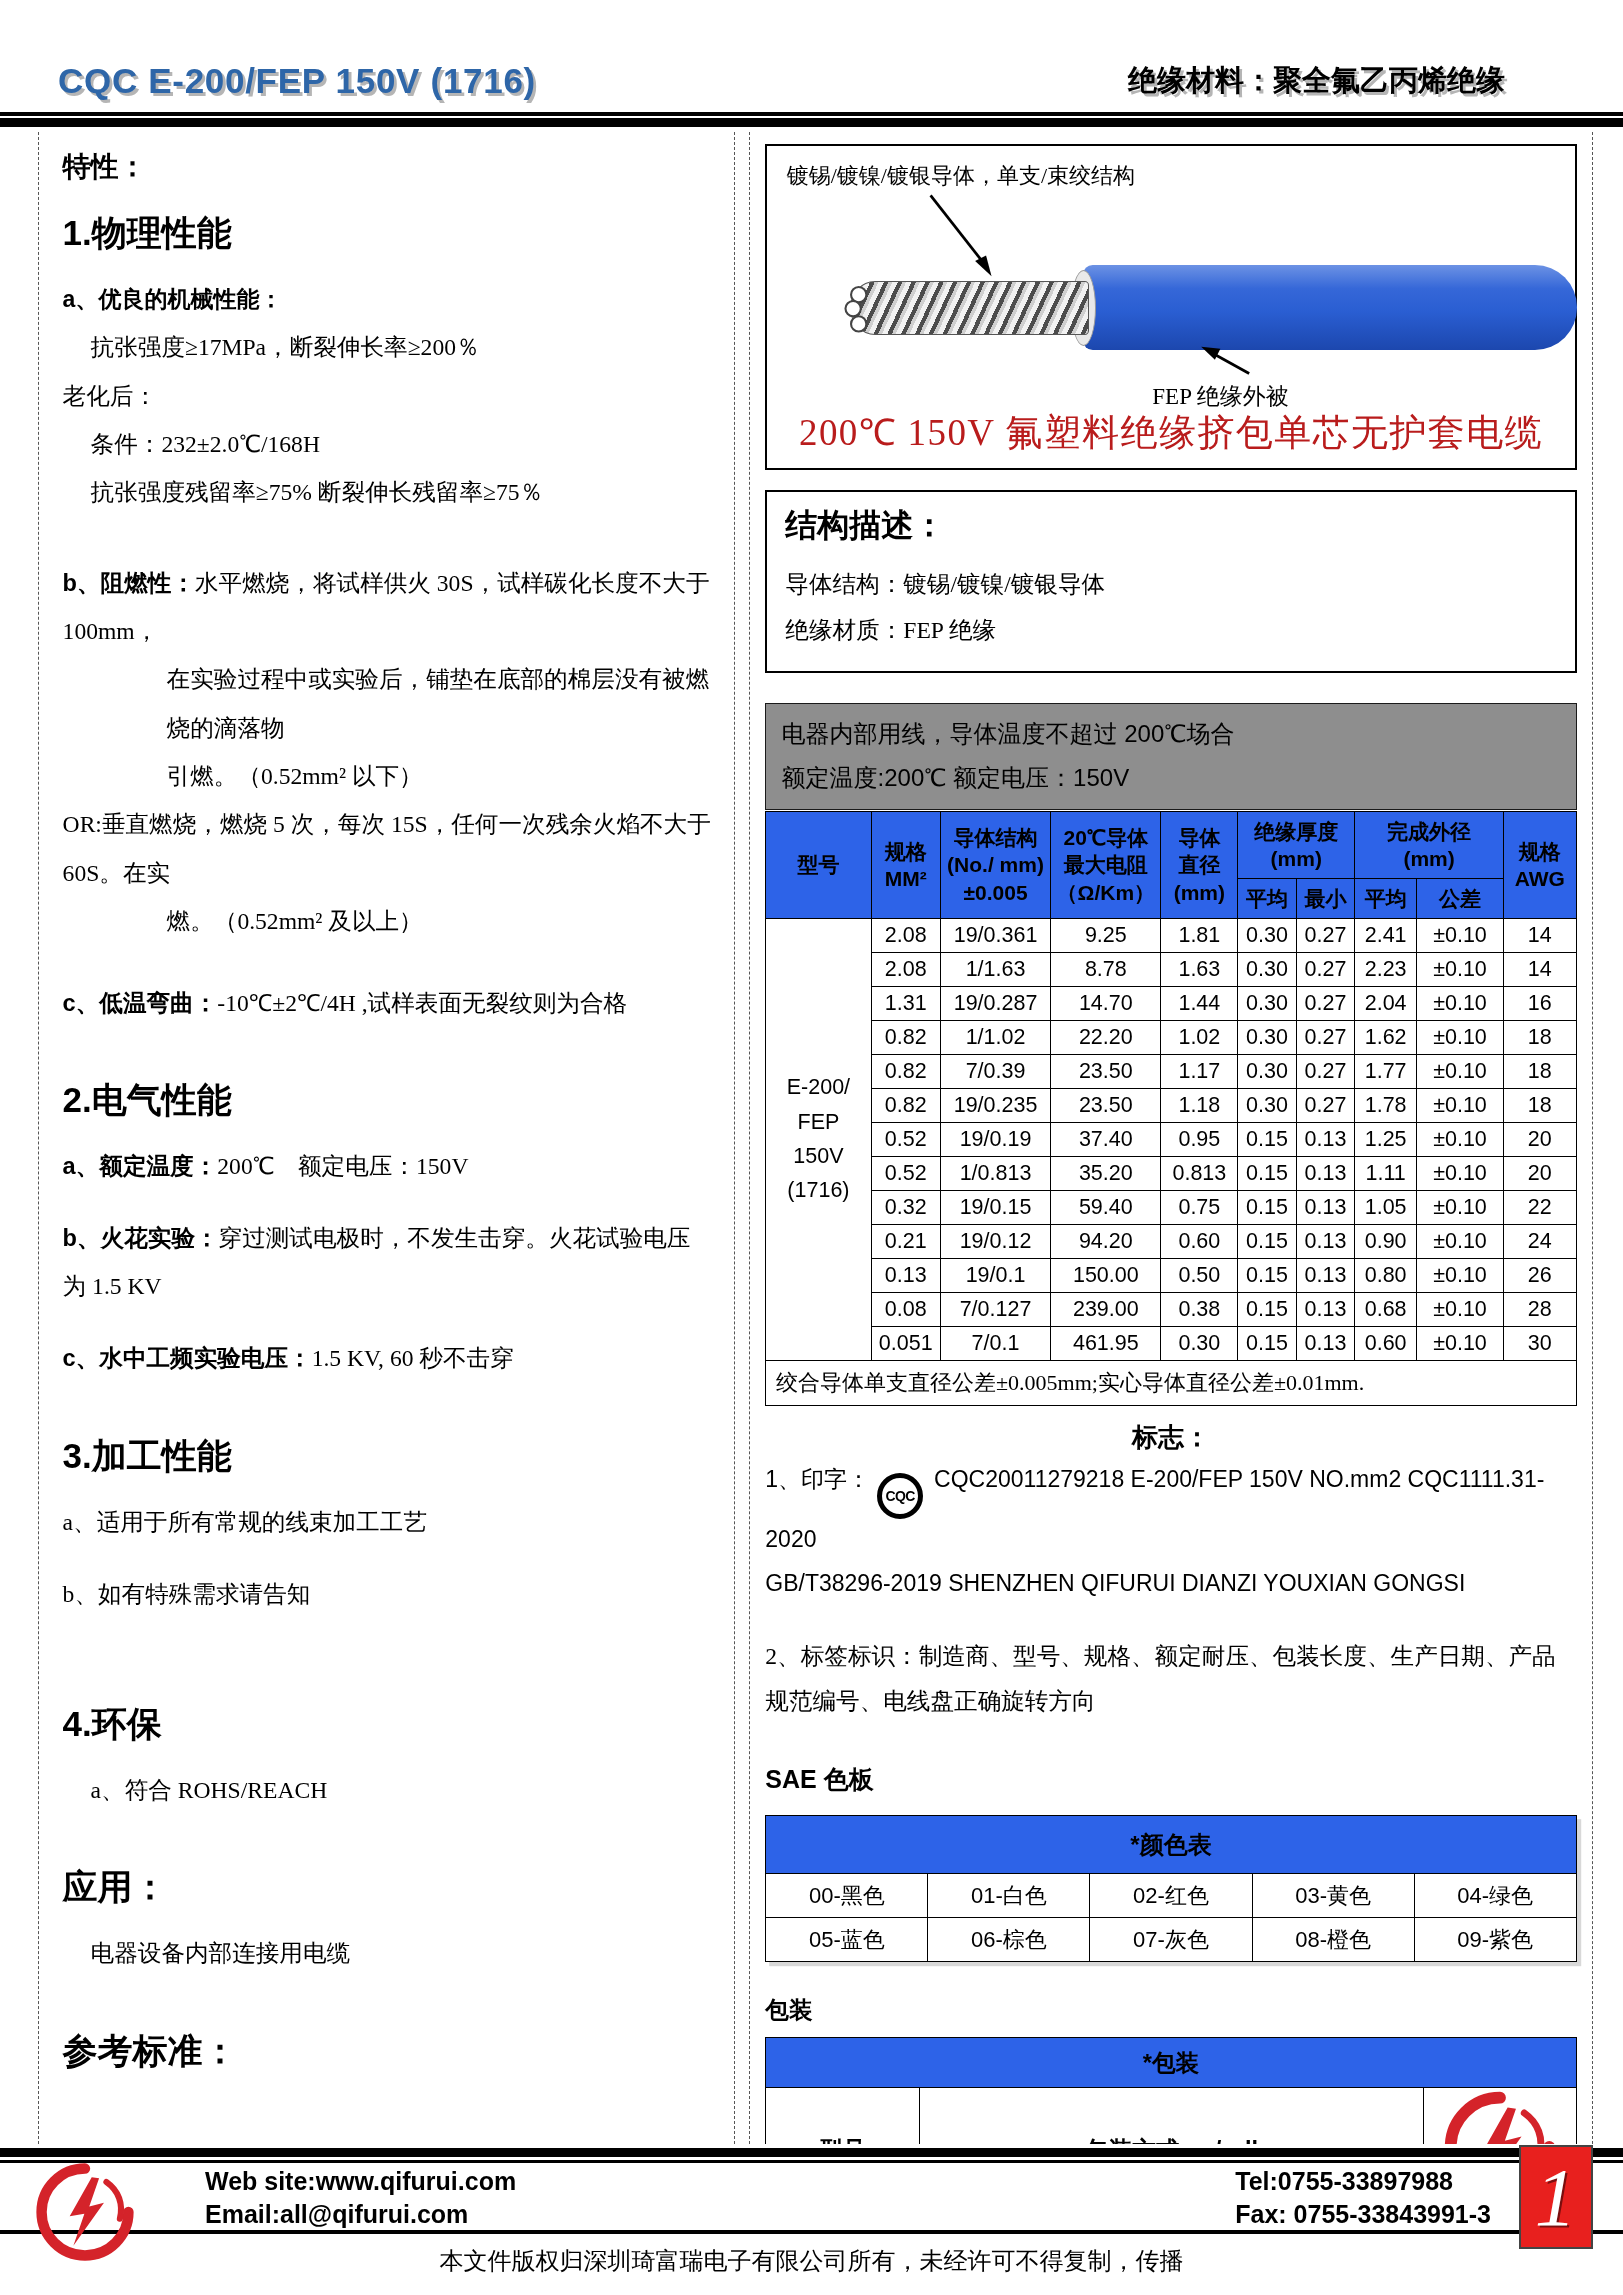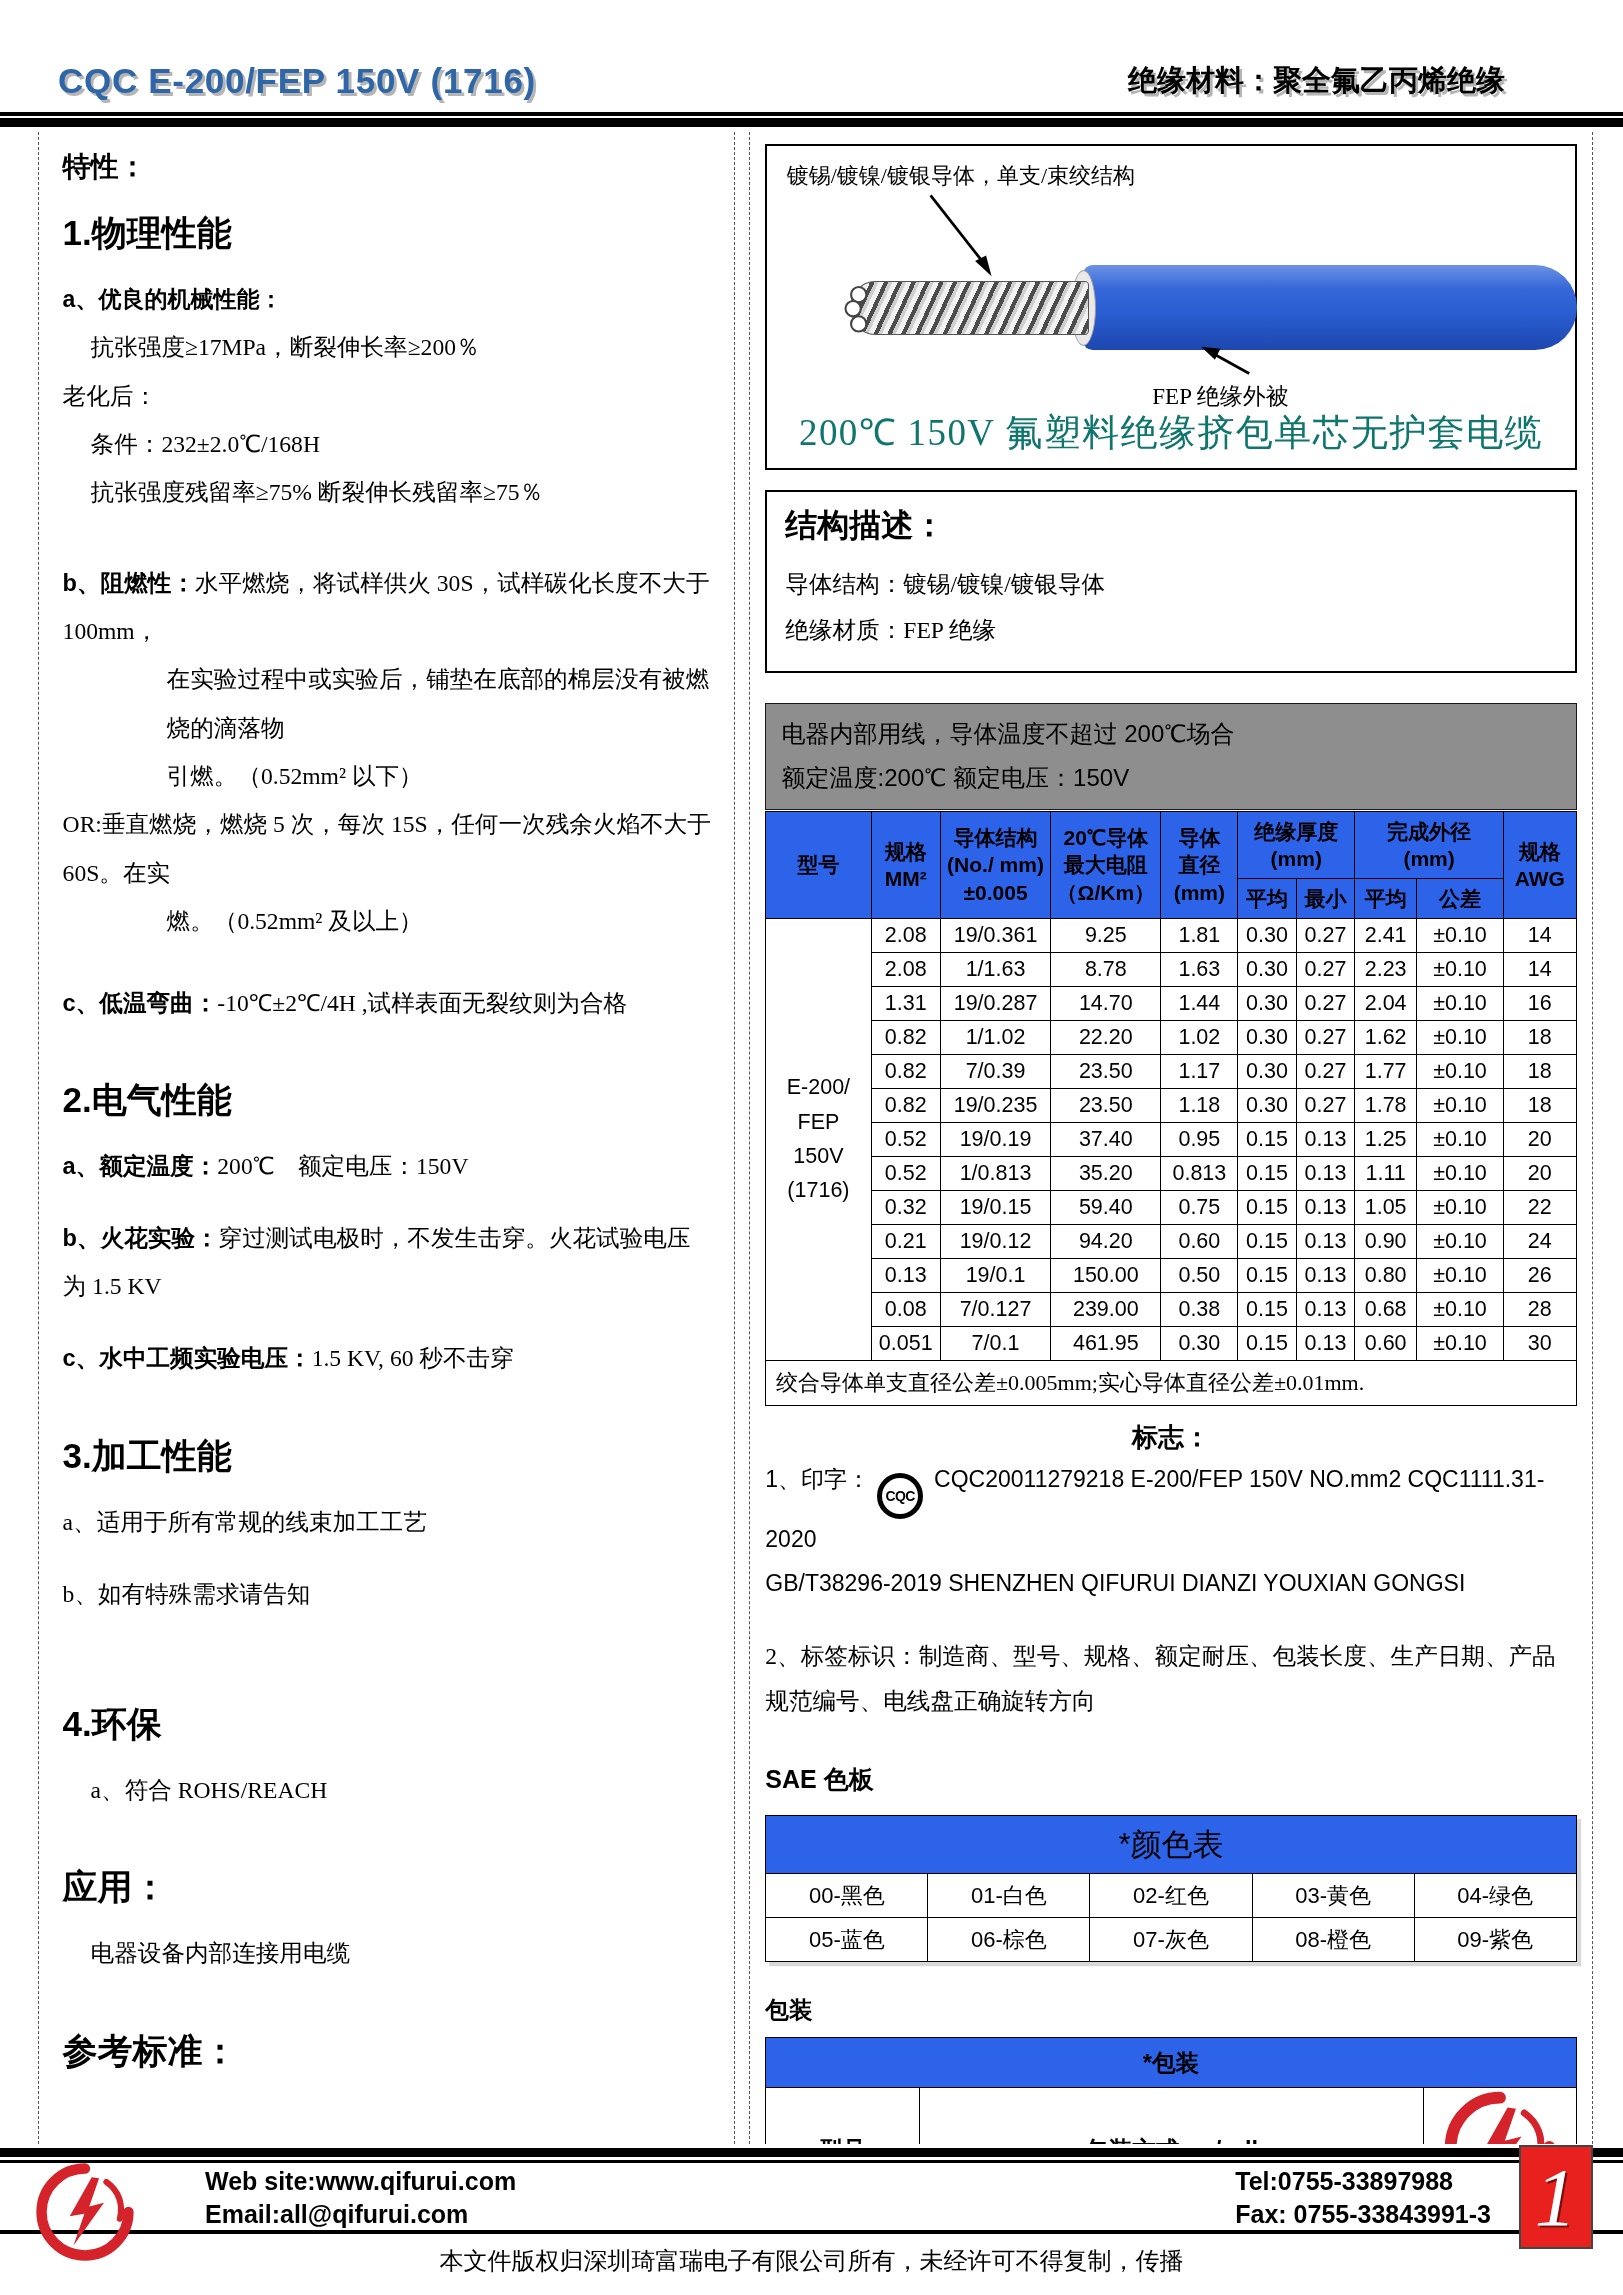--- a/index.html
+++ b/index.html
@@ -42,21 +42,21 @@
       background:linear-gradient(180deg,#6c92e4 0%,#3567d8 28%,#2a5ed2 55%,#1c47ae 100%);
       border-radius:9.7px 42px 42px 9.7px / 9.7px 42px 42px 9.7px; }
   .cable-face { position:absolute; left:304px; top:124px; width:25px; height:76px;
       background:#e9e9e9; border:1.4px solid #9a9a9a; border-radius:50%; }
   .conductor { position:absolute; left:83px; top:135px; width:239px; height:54px;
       background:repeating-linear-gradient(115deg,#f2f2f2 0 4.9px,#4c4c4c 4.9px 9px,#cfcfcf 9px 12.5px);
       border:0.7px solid #555; border-radius:25px 4.2px 4.2px 25px / 27px 4.2px 4.2px 27px; }
   .strand-tip { position:absolute; left:75px; top:136px; }
   .fep-label { position:absolute; left:385px; top:235px; font-family:"Liberation Serif",serif; font-size:23px; }
   .fig-caption { position:absolute; left:0; right:0; bottom:9.7px; text-align:center;
-      color:#0f766e; font-size:37px; font-family:"Liberation Serif",serif; letter-spacing:1.4px; }
+      color:#b91c1c; font-size:37px; font-family:"Liberation Serif",serif; letter-spacing:1.4px; }
   .arrows { position:absolute; inset:0; width:100%; height:100%; }
   .struct-box { border:2.1px solid #000; margin-top:19.4px; padding:12.5px 18px 18px 18px; }
   .struct-box .h { font-size:32px; font-weight:bold; margin-bottom:12.5px; }
   .struct-line { font-family:"Liberation Serif",serif; font-size:23.6px; line-height:1.95; }
   .gray-box { background:#8e8e8e; border:1.4px solid #1a1a1a; margin-top:30px;
       padding:8.3px 15.3px; font-family:Liberation Sans, sans-serif; font-size:24px; line-height:1.85; }
   
   .spec-table { width:100%; table-layout:fixed; margin-top:1.4px; }
   .spec-table td { border:1.4px solid #000; text-align:center; font-size:21.5px; padding:2.8px 1.4px; }
   .spec-table thead td { background:#2d63e8; font-weight:600; font-size:21px; line-height:1.3;
@@ -68,21 +68,21 @@
   .mark-h { font-size:26px; font-weight:bold; margin-top:14px;text-align:center; }
   .mark-line { font-size:23px; line-height:1.75; margin-top:4.2px; }
   .mark-line-2 { font-family:"Liberation Serif",serif; font-size:23.6px; line-height:1.9; margin-top:30.5px; }
   .cqc-badge { display:inline-flex; width:46px; height:46px; border:5.6px solid #000; border-radius:50%;
       align-items:center; justify-content:center; font-weight:bold; font-size:14px; letter-spacing:-0.7px;
       vertical-align:-14px; margin:0 11px 0 7px; }
   
   .sae-h { font-size:25px; font-weight:bold; margin-top:39px; }
   .sae-table { width:100%; margin-top:19.4px; box-shadow:4.2px 4.2px 0 #d8d8d8; }
   .sae-table td { border:1.4px solid #000; text-align:center; font-size:22px; height:44px; }
-  .blue-h td { background:#2d63e8; font-weight:normal; font-size:31px; height:58px; }
+  .blue-h td { background:#2d63e8; font-weight:bold; font-size:24px; height:58px; }
   .pack-h { font-size:23.6px; font-weight:bold; margin-top:32px; }
   .pack-table { width:100%; margin-top:11px; }
   .pack-table td { border:1.4px solid #000; text-align:center; font-size:23.6px; font-weight:bold; height:50px; }
   .logo-cell { width:153px; }
   
   .footer { position:relative; margin-top:4.2px; }
   .f-row { position:relative; height:67px; }
   .f-logo { position:absolute; left:33px; top:-2.8px; z-index:2; }
   .f-web { position:absolute; left:205px; top:1.4px; font-size:25px; font-weight:bold; line-height:1.35; }
   .f-tel { position:absolute; right:132px; top:1.4px; font-size:25px; font-weight:bold; line-height:1.35; text-align:left; }

